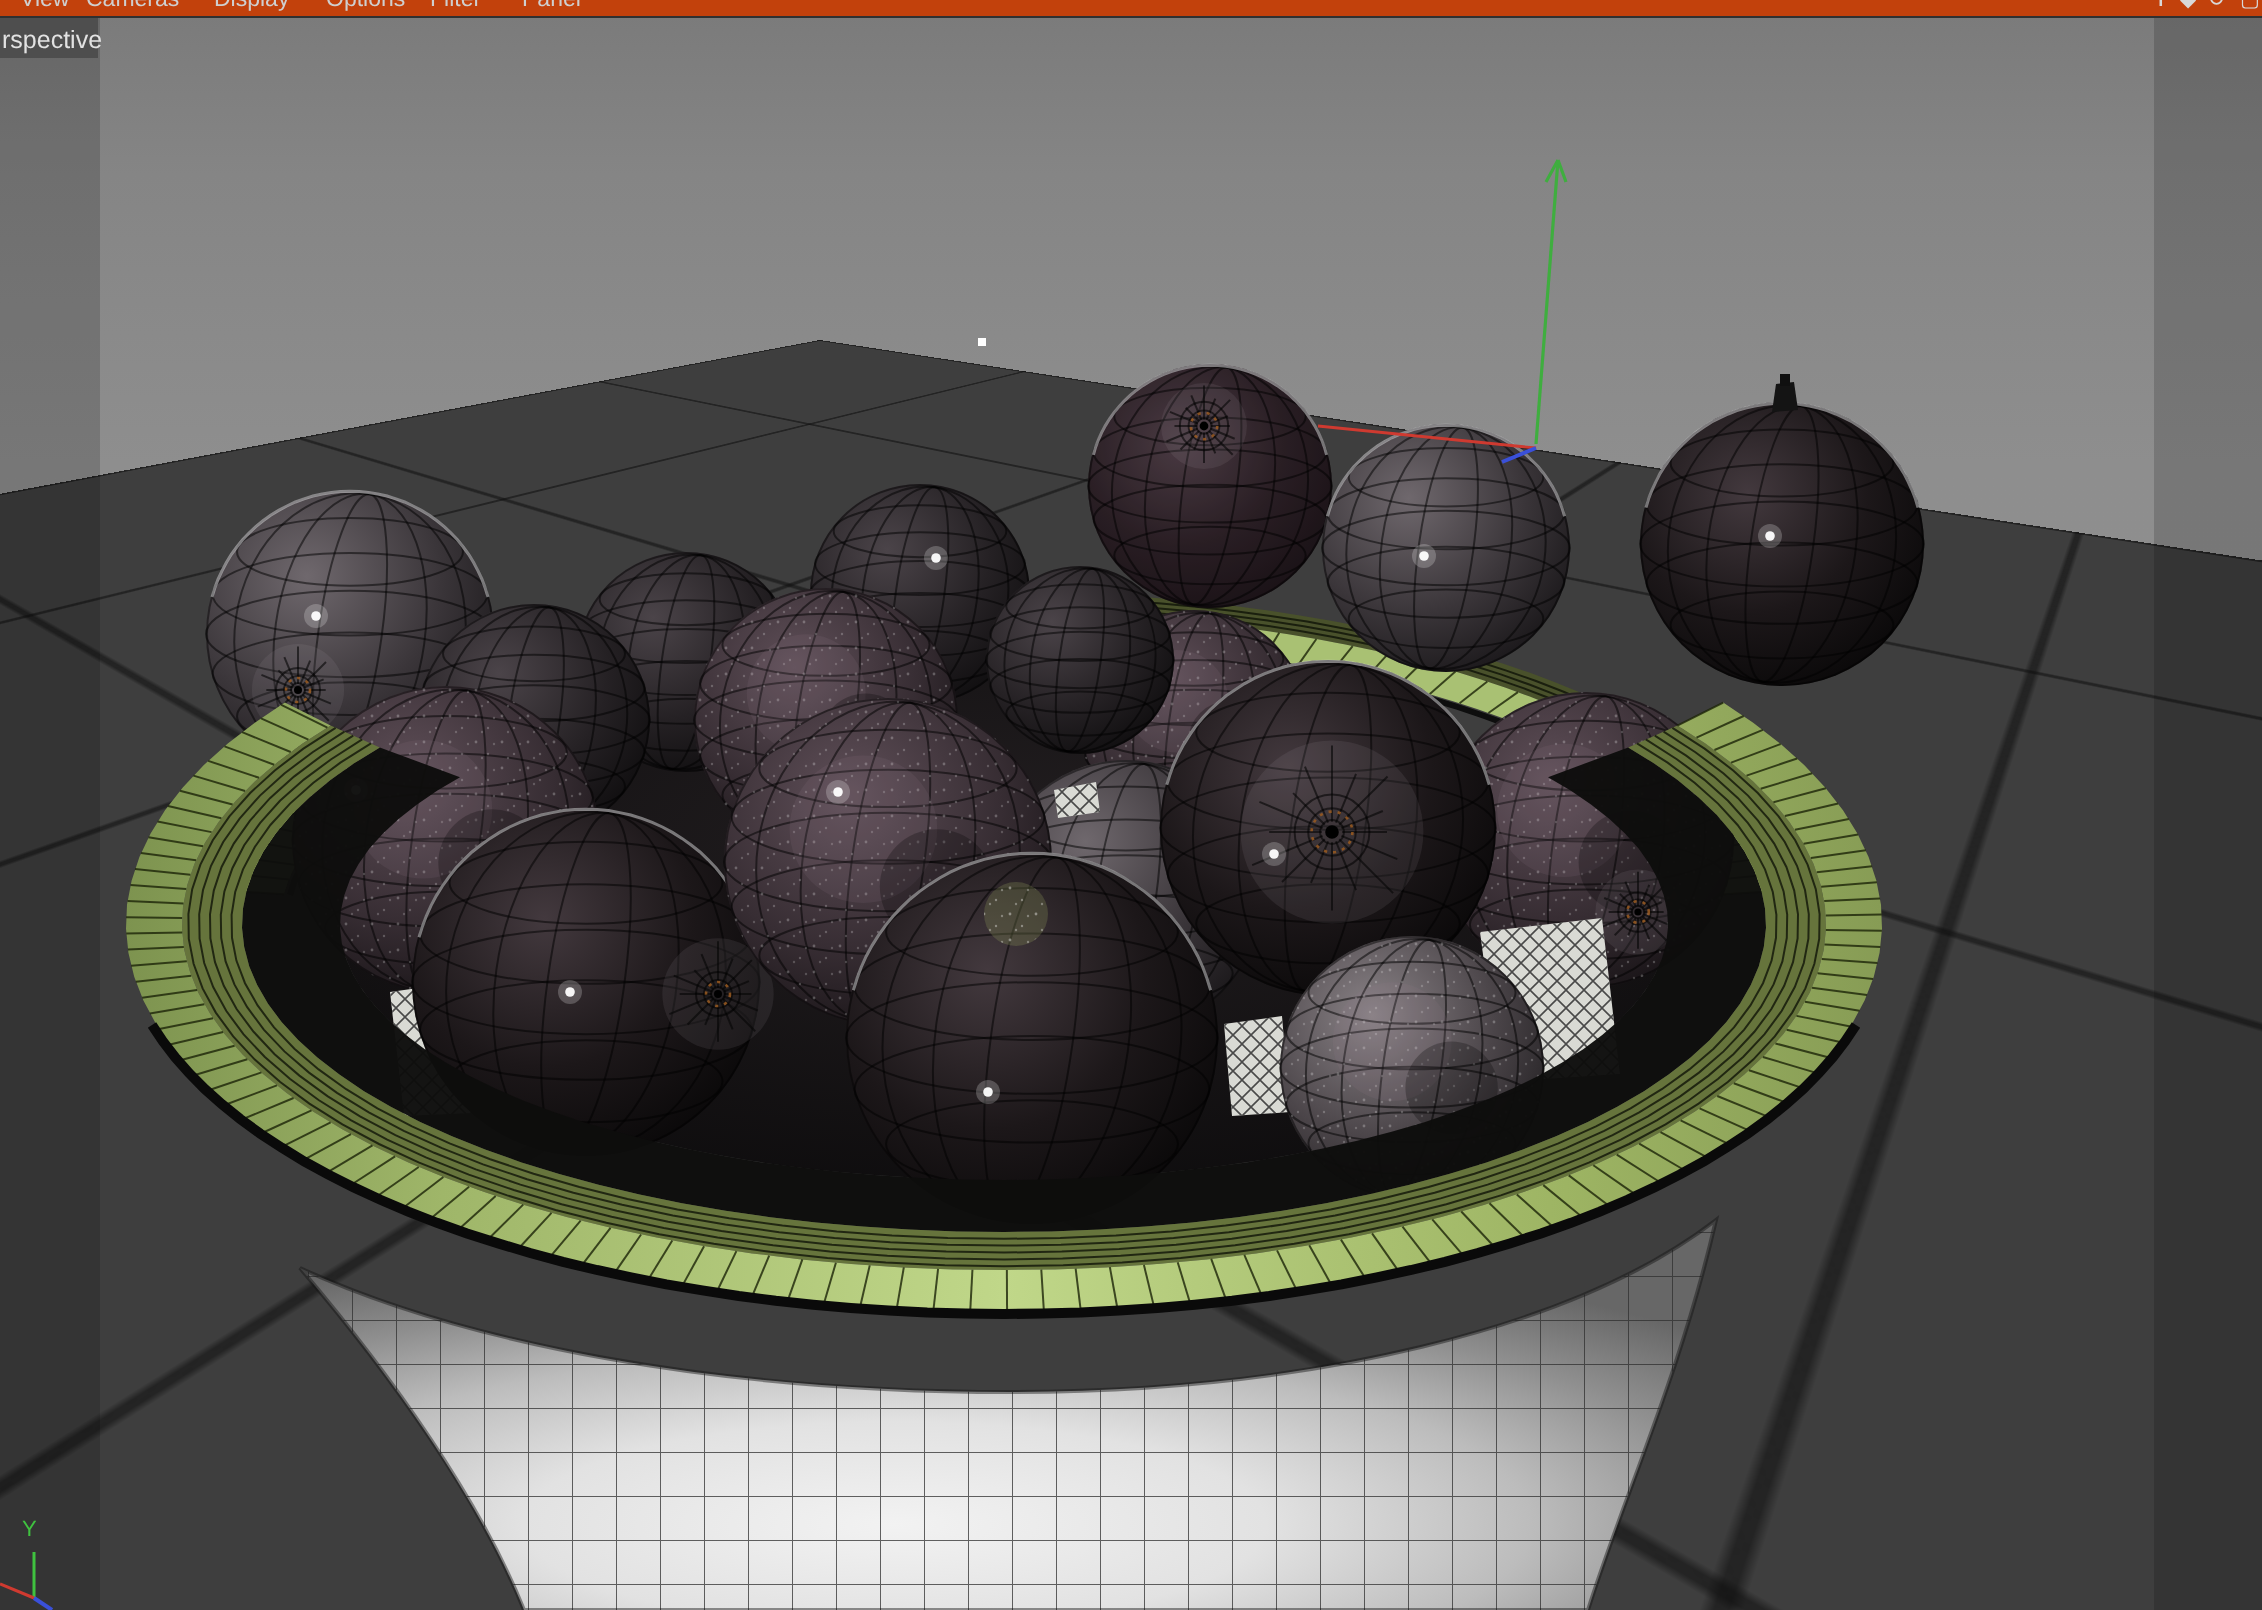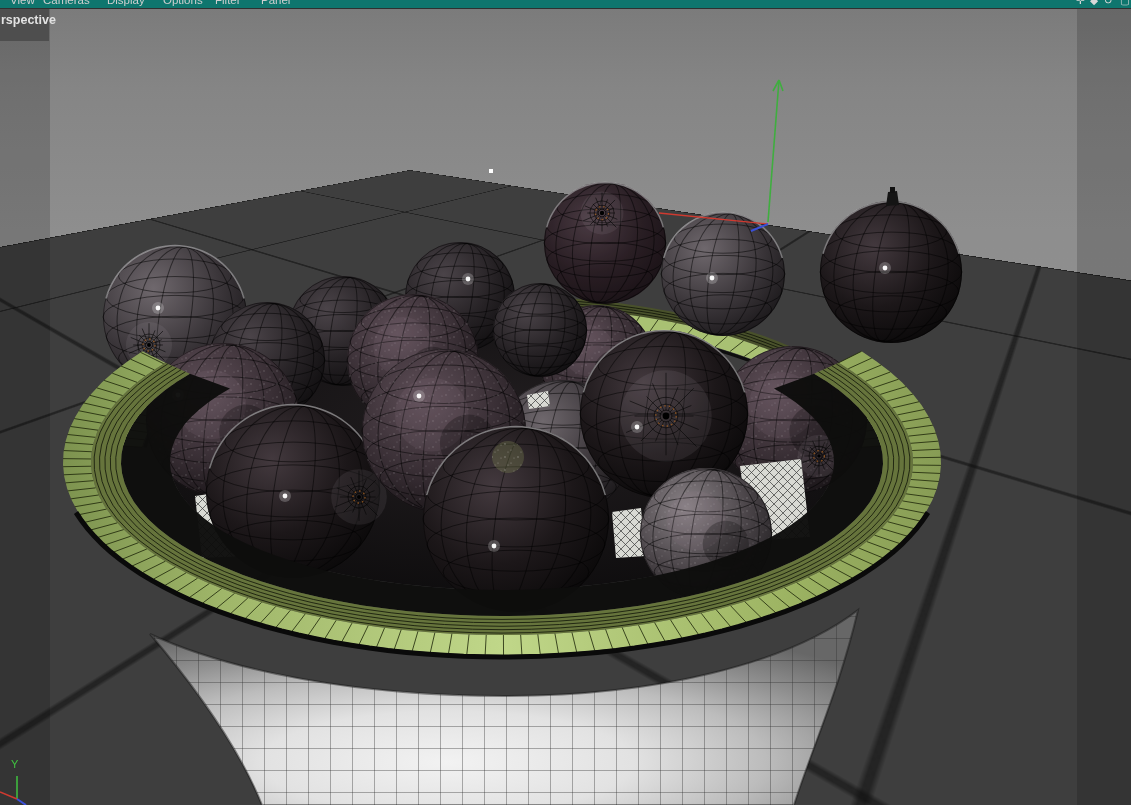--- a/index.html
+++ b/index.html
@@ -24,28 +24,28 @@
 
   
   #scene{position:absolute;left:0;top:0;width:1131px;height:805px;z-index:10;}
 
   
   .tint{position:absolute;top:8px;bottom:0;background:rgba(0,0,0,.16);z-index:30;}
   #tintL{left:0;width:50px;}
   #tintR{left:1077px;right:0;}
 
   
-  #menubar{position:absolute;left:0;top:0;width:1131px;height:8px;background:#0f766e;
+  #menubar{position:absolute;left:0;top:0;width:1131px;height:8px;background:#c2410c;
            border-bottom:1px solid #303030;overflow:hidden;z-index:50;}
   .mitem{position:absolute;top:-7px;font-size:11.5px;line-height:14px;color:#cfcfcf;white-space:nowrap;}
   .micon{position:absolute;top:-6px;font-size:10.5px;line-height:12px;color:#d8d8d8;}
 
   
-  #vplabel{position:absolute;left:0;top:9px;width:48px;height:32px;background:#4e4e4e;
-           color:#e2e2e2;font-size:12.5px;line-height:22px;padding-left:1px;z-index:40;font-weight:bold;}
+  #vplabel{position:absolute;left:0;top:9px;width:48px;height:20px;background:#4e4e4e;
+           color:#e2e2e2;font-size:12.5px;line-height:22px;padding-left:1px;z-index:40;}
 
   
   #gizmo{position:absolute;left:0;top:750px;width:80px;height:55px;z-index:60;}
 </style>
 </head>
 <body>
 
 <div id="app">
 
   <div id="bg"></div>

